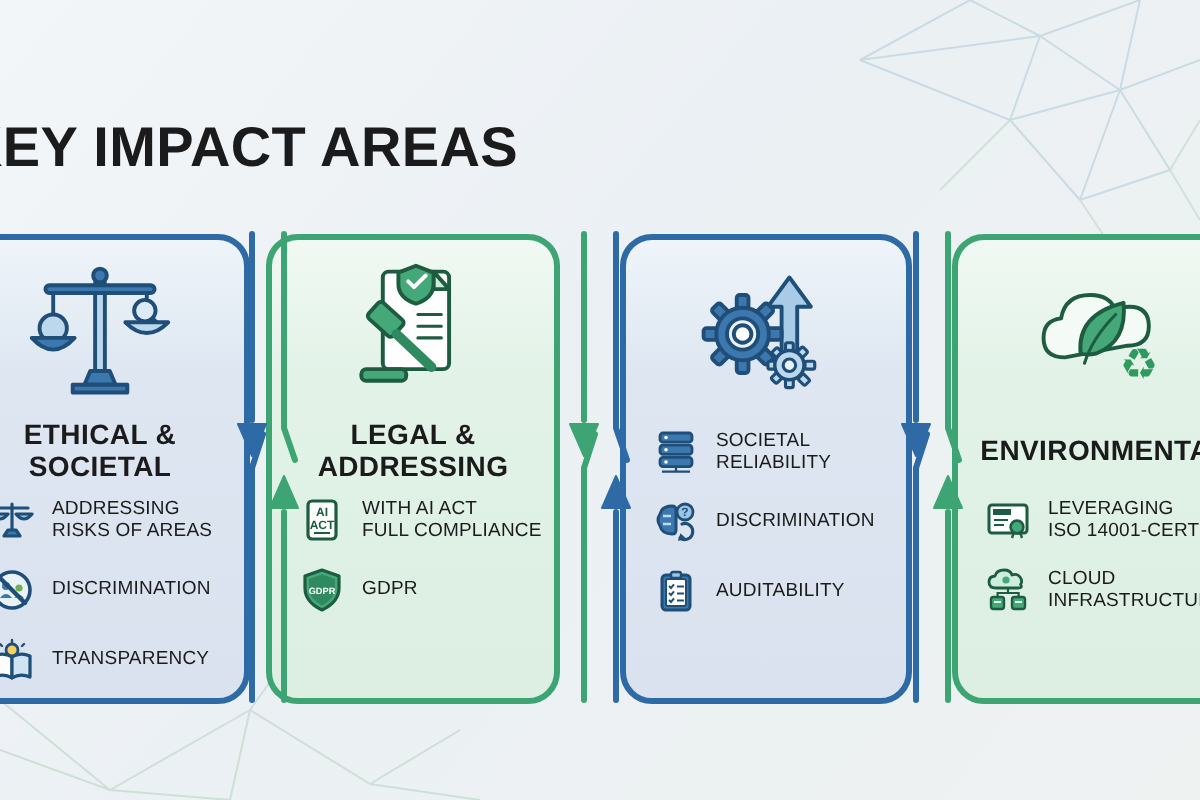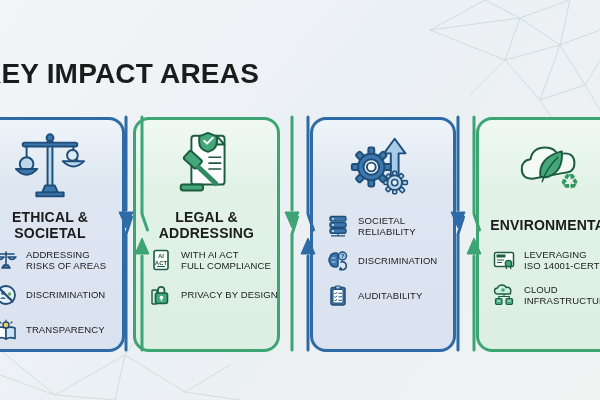--- a/index.html
+++ b/index.html
@@ -186,29 +186,27 @@
           </svg>
         </span>
         <span class="lbl">
           <span>WITH AI ACT</span>
             <span>FULL COMPLIANCE</span>
         </span>
       </div>
       <div class="item">
         <span class="ic">
           <svg width="22" height="22" viewBox="0 0 22 22">
-            <rect x="2" y="6" width="5" height="14" rx="1" fill="#cdeedd" stroke="#1d5c40" stroke-width="1.4"></rect>
-            <path d="M8 9 V6 a3.2 3.2 0 0 1 6.4 0 V9" fill="none" stroke="#1d5c40" stroke-width="1.8"></path>
-            <rect x="5.5" y="9" width="12" height="10.5" rx="2" fill="#44a878" stroke="#1d5c40" stroke-width="1.6"></rect>
-            <circle cx="11.5" cy="13.5" r="1.8" fill="#fff"></circle>
-              <path d="M11.5 14.5 v2.5" stroke="#fff" stroke-width="1.4"></path>
-          </svg>
-        </span>
-        <span class="lbl">
-          <span>PRIVACY BY DESIGN</span>
+            <path d="M11 1 L19.5 4 V10 Q19.5 17 11 21 Q2.5 17 2.5 10 V4 Z" fill="#44a878" stroke="#1d5c40" stroke-width="1.6" stroke-linejoin="round"></path>
+            <path d="M11 3.2 L17.5 5.5 V10 Q17.5 15.4 11 18.7 Q4.5 15.4 4.5 10 V5.5 Z" fill="#2f8a60"></path>
+            <text x="11" y="13" font-size="4.6" fill="#ffffff" text-anchor="middle">GDPR</text>
+          </svg>
+        </span>
+        <span class="lbl">
+          <span>GDPR</span>
             <span></span>
         </span>
       </div>
     </div>
   </div>
 
   <div class="card blue card-3">
     <div class="big-icon-wrap">
       <svg width="78" height="78" viewBox="0 0 80 80">
         <g stroke="#1f4e79" stroke-width="2" stroke-linejoin="round">

